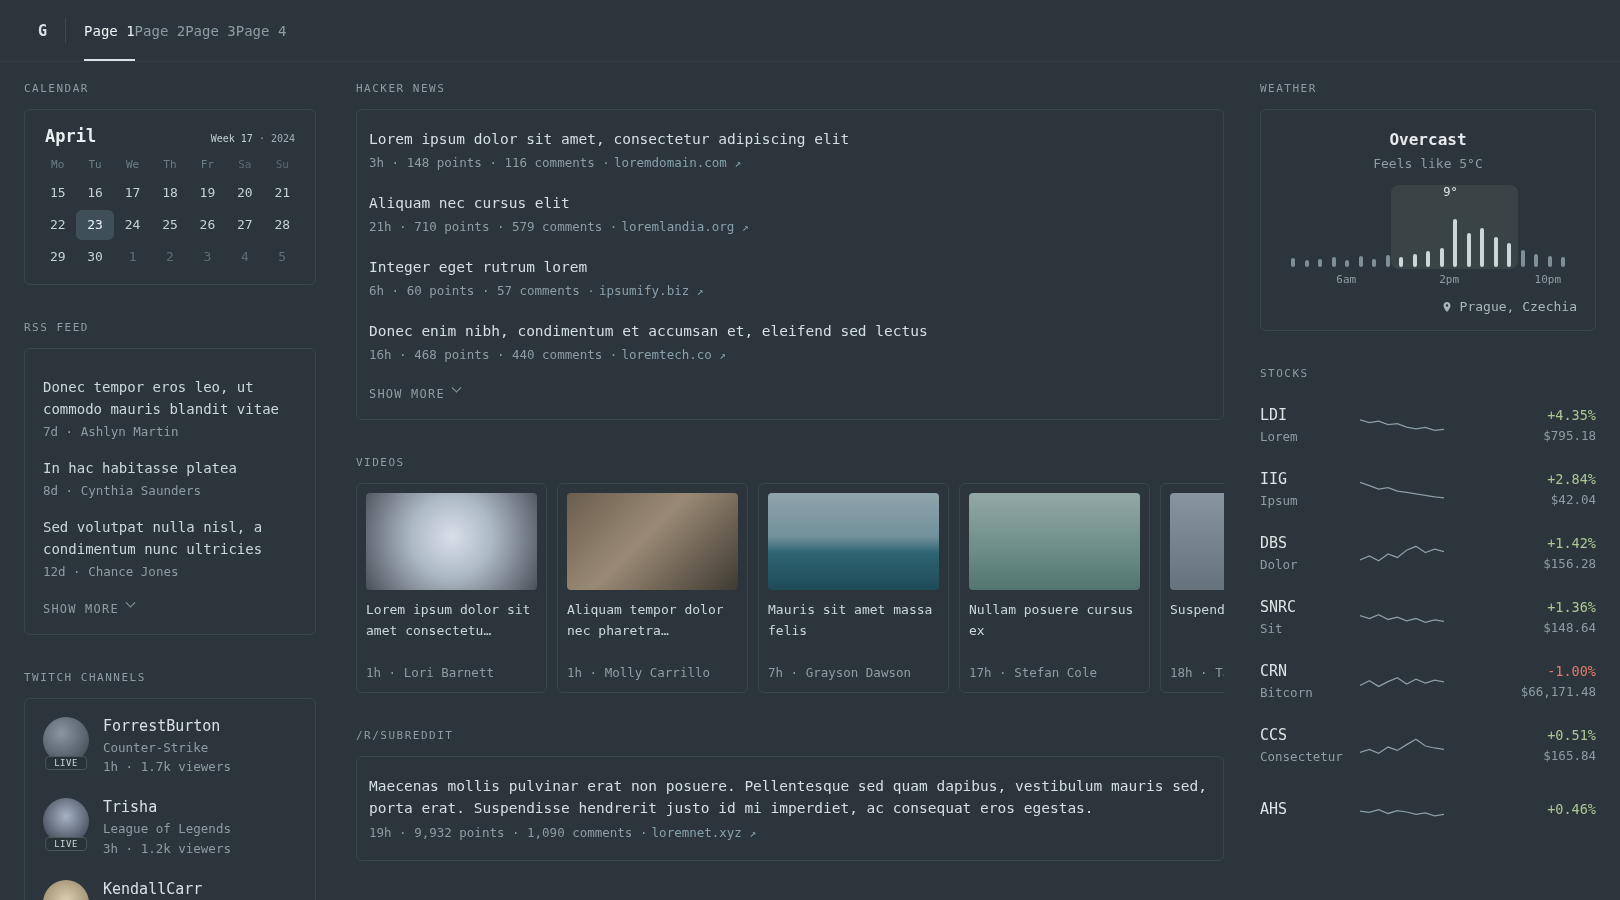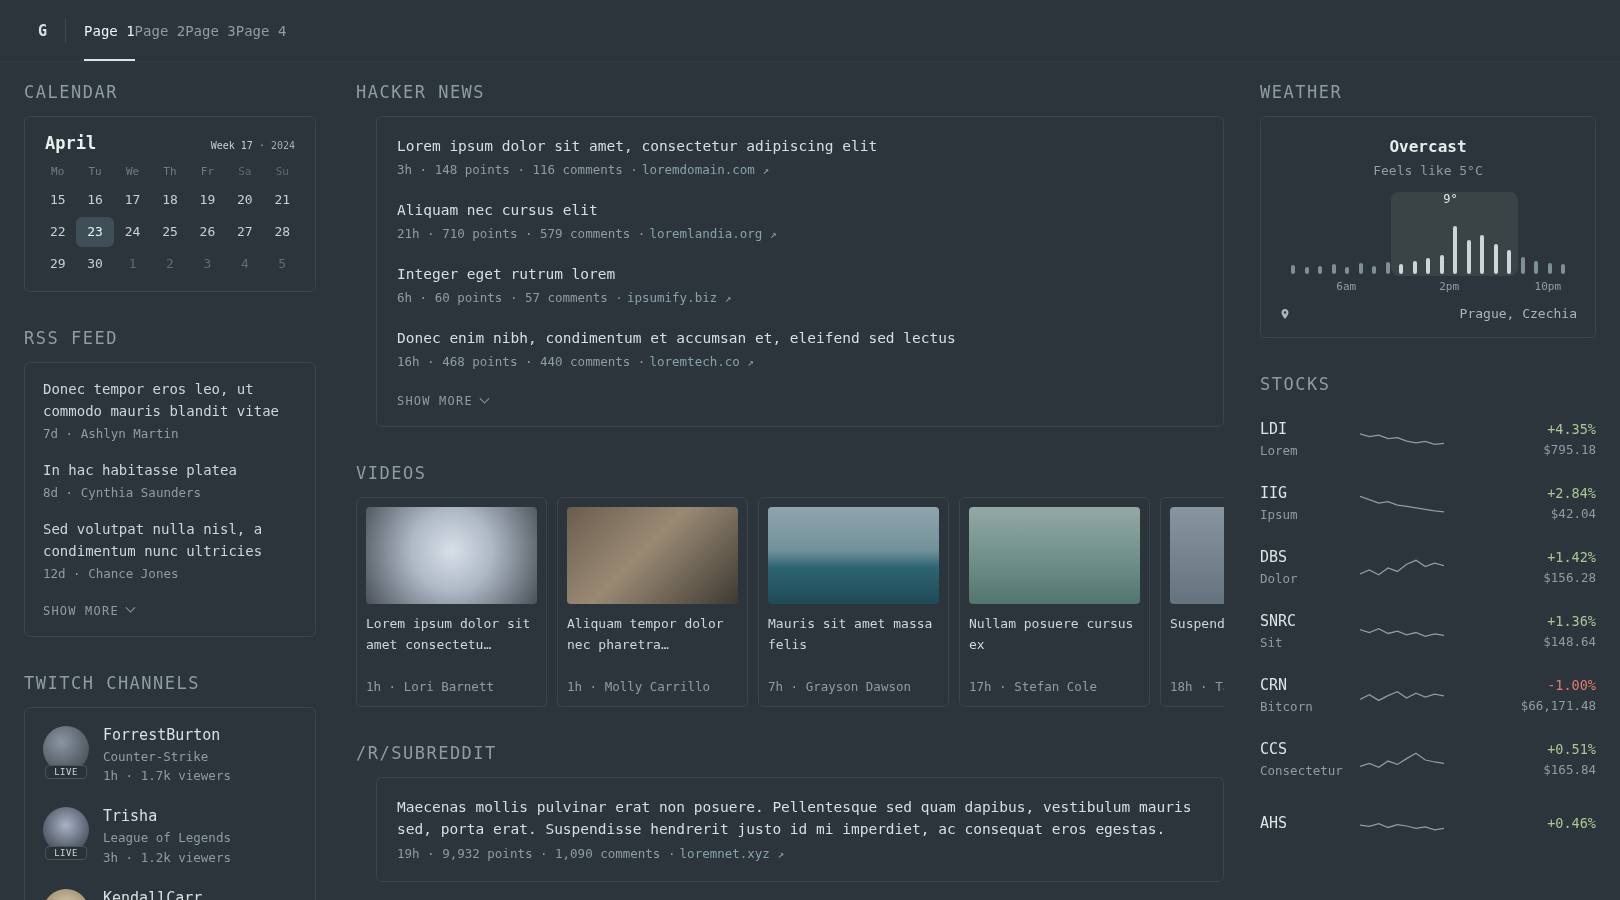--- a/index.html
+++ b/index.html
@@ -19,62 +19,62 @@
   .tabs { display:flex; }
   .tab { display:flex; align-items:center; color:#8e9da3; font-size:14px; border-bottom:2px solid transparent; padding-top:2px; }
   .tab.active { color:#eef2f4; border-bottom-color:#dbe2e5; }
 
   
   .layout { display:flex; padding:20px 24px 0; }
   .col-left { width:292px; flex:none; }
   .col-center { flex:1; margin:0 36px 0 40px; min-width:0; }
   .col-right { width:336px; flex:none; }
   .widget { margin-bottom:36px; }
-  .wtitle { font-size:17px; font-weight:normal; letter-spacing:1.5px; color:#8e9da3; margin-bottom:14px; }
+  .wtitle { font-size:11px; font-weight:normal; letter-spacing:1.5px; color:#8e9da3; margin-bottom:14px; }
   .card { border:1px solid #3b464c; border-radius:6px; }
   .meta { font-size:12.5px; color:#8e9da3; line-height:1.55; }
 
   
   .cal-card { padding:16px 14px 12px; }
   .cal-head { display:flex; justify-content:space-between; align-items:baseline; padding:0 6px; margin-bottom:12px; }
   .cal-month { font-size:17px; font-weight:bold; color:#e9eef0; }
   .cal-week { font-size:10px; color:#c3cfd4; }
   .cal-year { color:#9fafb5; }
   .cal-dow { display:grid; grid-template-columns:repeat(7,1fr); margin-bottom:7px; }
   .dw { text-align:center; font-size:11px; color:#6d7d84; }
   .dw.wk { color:#5b6b72; }
   .cal-grid { display:grid; grid-template-columns:repeat(7,1fr); row-gap:2px; }
   .day { height:30px; line-height:30px; text-align:center; font-size:13px; color:#c6d1d5; border-radius:6px; }
   .day.out { color:#5e6d74; }
   .day.today { background:#3f4f58; color:#eef3f5; }
 
   
-  .feed-card { padding:16px 18px 12px; }
+  .feed-card { padding:28px 18px 12px; }
   .feed-item { margin-bottom:16px; }
   .feed-title { display:block; font-size:14px; line-height:1.55; color:#ccd7da; }
   .feed-item .meta { margin-top:2px; }
-  .show-more { display:flex; align-items:center; gap:8px; font-size:12px; letter-spacing:1.2px; color:#8e9da3;
+  .show-more { display:flex; align-items:flex-start; gap:8px; font-size:12px; letter-spacing:1.2px; color:#8e9da3;
                background:none; border:none; font-family:inherit; cursor:pointer; padding:4px 0 6px; }
   .chev { width:7px; height:7px; border-right:1.5px solid #8e9da3; border-bottom:1.5px solid #8e9da3;
           transform:rotate(45deg) translate(-2px,-2px); }
 
   
   .tw-card { padding:18px 18px 6px; }
   .tw-row { display:flex; gap:14px; margin-bottom:22px; align-items:flex-start; }
   .avatar { position:relative; width:46px; height:46px; border-radius:50%; flex:none; }
   .av1 { background:radial-gradient(circle at 40% 35%, #8b95a0, #39424a); }
   .av2 { background:radial-gradient(circle at 50% 40%, #a7b2c6, #2c323e); }
   .av3 { background:radial-gradient(circle at 50% 45%, #dccfae, #8a7a5f); }
   .live-badge { position:absolute; left:50%; bottom:-7px; transform:translateX(-50%);
                 background:#283237; border:1px solid #4a565d; border-radius:4px;
                 padding:1px 8px; font-size:9px; color:#ccd6d9; letter-spacing:.5px; }
   .tw-name { font-size:15px; color:#d8e1e4; margin-bottom:3px; }
 
   
-  .hn-card { padding:18px 20px 12px;margin-left:20px; }
+  .hn-card { padding:18px 12px 12px; }
   .hn-item { margin-bottom:19px; }
   .hn-item.last { margin-bottom:6px; }
   .hn-title { display:block; font-size:14.5px; line-height:1.55; color:#d6dfe2; margin-bottom:3px; }
   .domain { color:#87a1ab; margin-left:.55ch; }
   .ext { font-size:11px; }
 
   
   .vrow { display:flex; gap:10px; overflow:hidden; }
   .vcard { flex:none; width:191px; border:1px solid #3b464c; border-radius:6px; padding:9px; }
   .thumb { display:block; width:100%; height:97px; border-radius:4px; margin-bottom:10px; }
@@ -92,21 +92,21 @@
   .wx-feels { font-size:13px; color:#8e9da3; }
   .wx-chart { position:relative; height:100px; margin:16px 8px 4px; }
   .wx-highlight { position:absolute; top:-2px; bottom:18px; background:rgba(216,226,200,0.09); border-radius:8px; }
   .wx-bars { position:absolute; left:0; right:0; bottom:20px; height:60px;
              display:flex; justify-content:space-between; align-items:flex-end; padding:0 4px; }
   .wx-bar { width:4px; border-radius:2px; background:#7f8f96; }
   .wx-bar.day { background:#ccd7da; }
   .wx-peak { position:absolute; top:-2px; transform:translateX(-50%); font-size:12px; color:#e0e8ea; }
   .wx-times { position:absolute; left:0; right:0; bottom:0; height:14px; }
   .wx-time { position:absolute; transform:translateX(-50%); font-size:11px; color:#8e9da3; }
-  .wx-loc { display:flex; justify-content:space-between; align-items:center; gap:7px; margin-top:12px;
+  .wx-loc { display:flex; justify-content:flex-end; align-items:center; gap:7px; margin-top:12px;
             font-size:13px; color:#a9b7bc; }
 
   
   .stock-row { display:flex; align-items:center; height:64px; }
   .stock-id { width:100px; flex:none; }
   .ticker { font-size:15px; font-weight:normal; color:#dde4e6; margin-bottom:3px; }
   .spark { width:84px; height:32px; flex:none; }
   .spark polyline { fill:none; stroke:#9db0b7; stroke-width:1.2; opacity:.85; }
   .stock-right { margin-left:auto; text-align:right; }
   .change { font-size:13.5px; margin-bottom:3px; }

